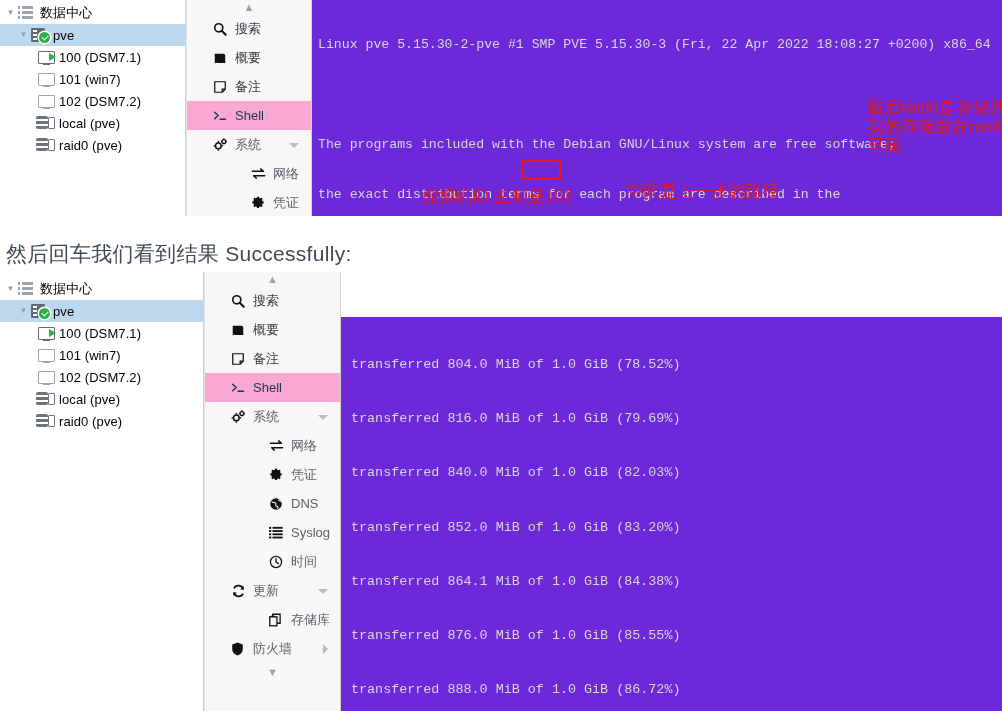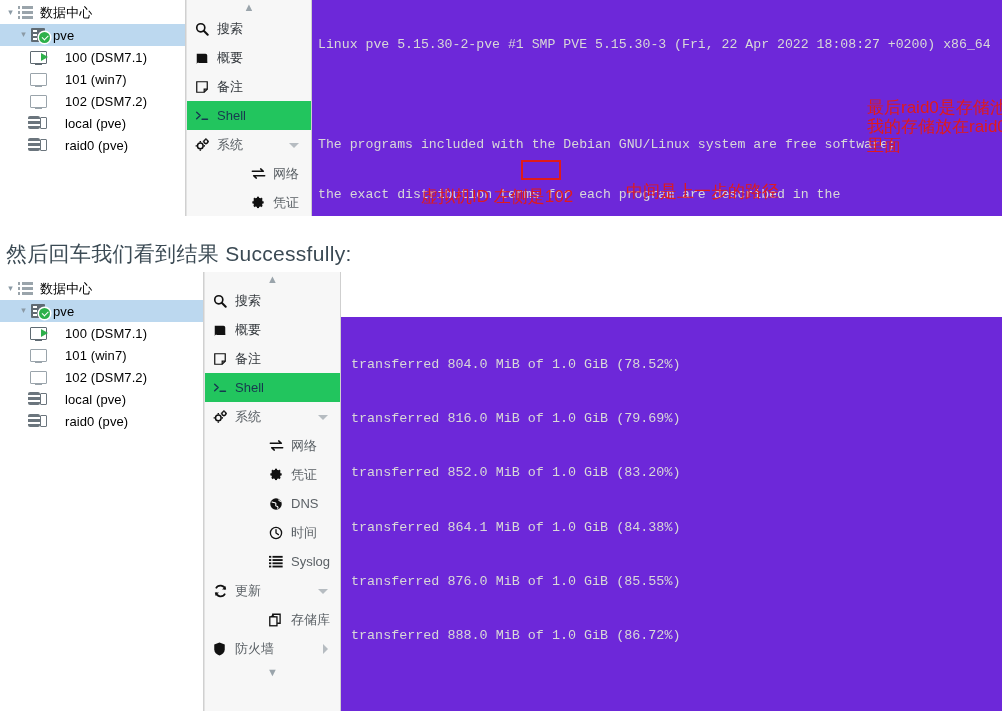--- a/index.html
+++ b/index.html
@@ -60,21 +60,21 @@
   .tree-row .ico {
     width: 20px;
     flex: 0 0 20px;
     height: 18px;
     position: relative;
     margin-right: 3px;
   }
   .tree-row .lbl { letter-spacing: 0.1px; }
   .indent-1 { padding-left: 4px; }
   .indent-2 { padding-left: 17px; }
-  .indent-3 { padding-left: 28px; gap: 14px; }
+  .indent-3 { padding-left: 36px; }
 
   
   .ic-dc {
     position: absolute; left: 1px; top: 2px; width: 15px; height: 14px;
     background:
       linear-gradient(#9aa4ab,#9aa4ab) 0 0/15px 3px no-repeat,
       linear-gradient(#9aa4ab,#9aa4ab) 0 5px/15px 3px no-repeat,
       linear-gradient(#9aa4ab,#9aa4ab) 0 10px/15px 3px no-repeat;
   }
   .ic-dc:after{
@@ -147,27 +147,27 @@
     height: 14px;
     display: flex; align-items: center; justify-content: center;
     color: #9aa4ab; font-size: 11px; line-height: 1;
   }
   .nav-item {
     height: 29px;
     display: flex;
     align-items: center;
     font-size: 13px;
     color: #33383d;
-    padding-left: 8px;
+    padding-left: 26px;
     box-sizing: border-box;
     white-space: nowrap;
     position: relative;
   }
   .nav-item.sub { padding-left: 32px; margin-left: 32px; }
-  .nav-item.active { background: #22c55e; color: #17384f; }
+  .nav-item.active { background: #f9a8d4; color: #17384f; }
   .nav-item.group { color: #5b6166; }
   .nav-item .nico {
     width: 20px; flex:0 0 20px; display:flex; align-items:center;
     justify-content:flex-start;
     font-size: 13px; color:#1b1b1b;
   }
   .nav-item .nlbl { padding-left: 2px; }
   .nav-item .caret {
     position:absolute; right: 12px; top:50%; margin-top:-2px;
     width:0;height:0;
@@ -550,46 +550,46 @@
             <path d="M3 5.5c2 1.2 3.4.4 4.6 1.6.9.9-.4 2 .2 2.9.5.8 2 .4 2.4 1.3.3.6-.3 1.4-.3 2.2" fill="none" stroke="#fff" stroke-width="1.3"></path>
             <path d="M11.5 2.8c-.6.9.2 1.7 1 1.8.5 0 1 .3 1.4.8" fill="none" stroke="#fff" stroke-width="1.3"></path>
           </svg>
       </span>
       <span class="nlbl">DNS</span>
     </div>
 
 
     <div class="nav-item sub group">
       <span class="nico">
-        <svg width="14" height="14" viewBox="0 0 16 16">
-            <circle cx="8" cy="8" r="6.4" fill="none" stroke="#111" stroke-width="1.5"></circle>
-            <path d="M8 4.2V8l2.8 1.8" fill="none" stroke="#111" stroke-width="1.5" stroke-linecap="round"></path>
-          </svg>
-      </span>
-      <span class="nlbl">时间</span>
-    </div>
-
-    <div class="nav-item sub group">
-      <span class="nico">
         <svg width="14" height="13" viewBox="0 0 16 14">
             <g fill="#111">
               <rect x="0" y="0.6" width="2.6" height="2.1"></rect>
               <rect x="4" y="0.6" width="11.6" height="2.1"></rect>
               <rect x="0" y="4.3" width="2.6" height="2.1"></rect>
               <rect x="4" y="4.3" width="11.6" height="2.1"></rect>
               <rect x="0" y="8" width="2.6" height="2.1"></rect>
               <rect x="4" y="8" width="11.6" height="2.1"></rect>
               <rect x="0" y="11.7" width="2.6" height="2.1"></rect>
               <rect x="4" y="11.7" width="11.6" height="2.1"></rect>
             </g>
           </svg>
       </span>
       <span class="nlbl">Syslog</span>
     </div>
 
+    <div class="nav-item sub group">
+      <span class="nico">
+        <svg width="14" height="14" viewBox="0 0 16 16">
+            <circle cx="8" cy="8" r="6.4" fill="none" stroke="#111" stroke-width="1.5"></circle>
+            <path d="M8 4.2V8l2.8 1.8" fill="none" stroke="#111" stroke-width="1.5" stroke-linecap="round"></path>
+          </svg>
+      </span>
+      <span class="nlbl">时间</span>
+    </div>
+
     <div class="nav-item group">
       <span class="nico">
         <svg width="15" height="14" viewBox="0 0 16 16">
             <path d="M13.6 6.2A5.8 5.8 0 0 0 2.8 5.1" fill="none" stroke="#111" stroke-width="1.9"></path>
             <path d="M2.4 9.8a5.8 5.8 0 0 0 10.8 1.1" fill="none" stroke="#111" stroke-width="1.9"></path>
             <path d="M13.8 2.2v4.1H9.8z" fill="#111"></path>
             <path d="M2.2 13.8V9.7h4z" fill="#111"></path>
           </svg>
       </span>
       <span class="nlbl">更新</span>
@@ -616,20 +616,21 @@
       <span class="nlbl">防火墙</span>
       <span class="caret right"></span>
     </div>
 
     <div class="nav-scroll-arrow" style="margin-top:2px;">▼</div>
   </div>
 
   <div class="term" style="padding-left:10px; font-size:13.4px; line-height:18.05px; padding-top:3px;margin-top:45px;">
     <span class="term-line">transferred 804.0 MiB of 1.0 GiB (78.52%)</span>
     <span class="term-line">transferred 816.0 MiB of 1.0 GiB (79.69%)</span>
+    <span class="term-line">transferred 840.0 MiB of 1.0 GiB (82.03%)</span>
     <span class="term-line">transferred 852.0 MiB of 1.0 GiB (83.20%)</span>
     <span class="term-line">transferred 864.1 MiB of 1.0 GiB (84.38%)</span>
     <span class="term-line">transferred 876.0 MiB of 1.0 GiB (85.55%)</span>
     <span class="term-line">transferred 888.0 MiB of 1.0 GiB (86.72%)</span>
     
     
     
     
     
     

